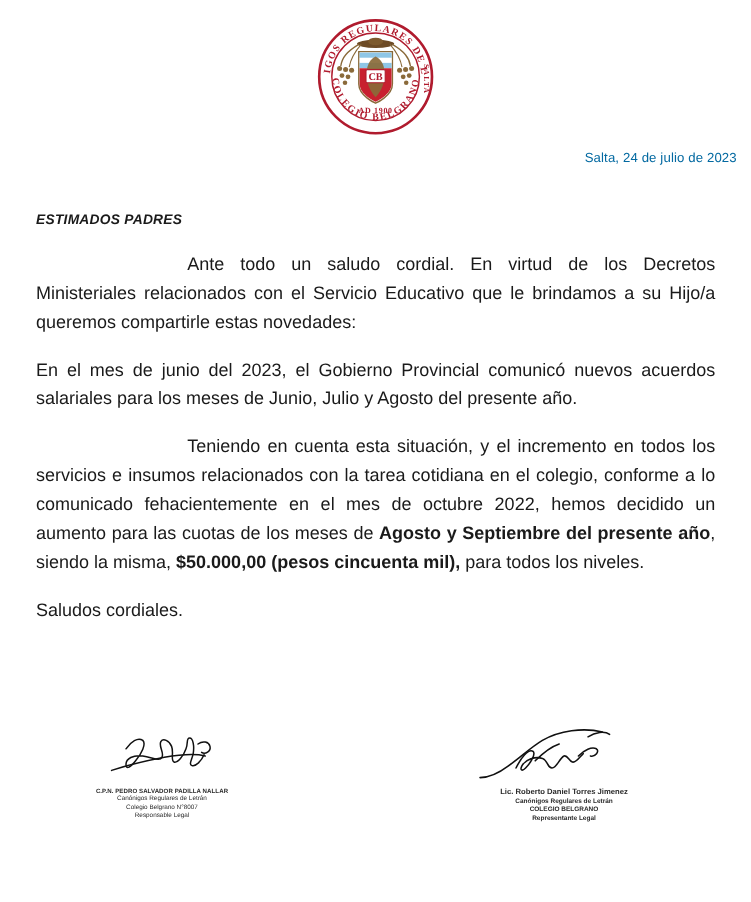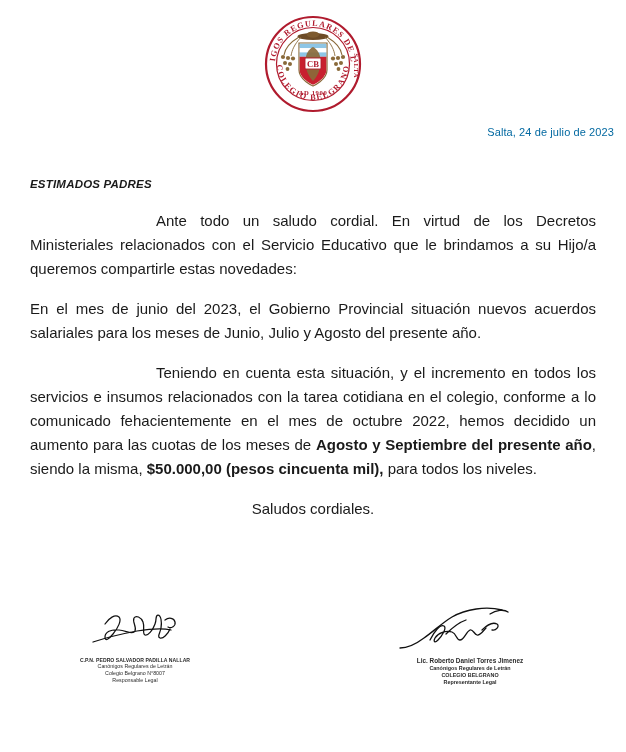--- a/index.html
+++ b/index.html
@@ -66,21 +66,21 @@
     margin: 0 0 16px 0;
     font-size: 15px;
     line-height: 24px;
     text-align: justify;
     color: #1a1a1a;
   }
   p.para.indent {
     text-indent: 126px;
   }
   p.para.last {
-    text-align: center;
+    text-align: left;
   }
   p.para b { font-weight: bold; }
 
   
   .signatures {
     position: absolute;
     top: 604px;
     left: 0;
     width: 626px;
     height: 110px;
@@ -177,21 +177,21 @@
   </div>
 
   <div class="date-line">Salta, 24 de julio de 2023</div>
 
   <div class="body-block">
 
     <div class="salutation">ESTIMADOS PADRES</div>
 
     <p class="para indent">Ante todo un saludo cordial. En virtud de los Decretos Ministeriales relacionados con el Servicio Educativo que le brindamos a su Hijo/a queremos compartirle estas novedades:</p>
 
-    <p class="para">En el mes de junio del 2023, el Gobierno Provincial situación nuevos acuerdos salariales para los meses de Junio, Julio y Agosto del presente año.</p>
+    <p class="para">En el mes de junio del 2023, el Gobierno Provincial comunicó nuevos acuerdos salariales para los meses de Junio, Julio y Agosto del presente año.</p>
 
     <p class="para indent"><span>Teniendo en cuenta esta situación, y el incremento en todos los servicios e insumos relacionados con la tarea cotidiana en el colegio, conforme a lo comunicado fehacientemente en el mes de octubre 2022, hemos decidido un aumento para las cuotas de los meses de </span><b>Agosto y Septiembre del presente año</b><span>, siendo la misma, </span><b>$50.000,00 (pesos cincuenta mil),</b><span> para todos los niveles.</span></p>
 
 
     <p class="para last">Saludos cordiales.</p>
   </div>
 
   <div class="signatures">
 
     <div class="sig sig-left">

